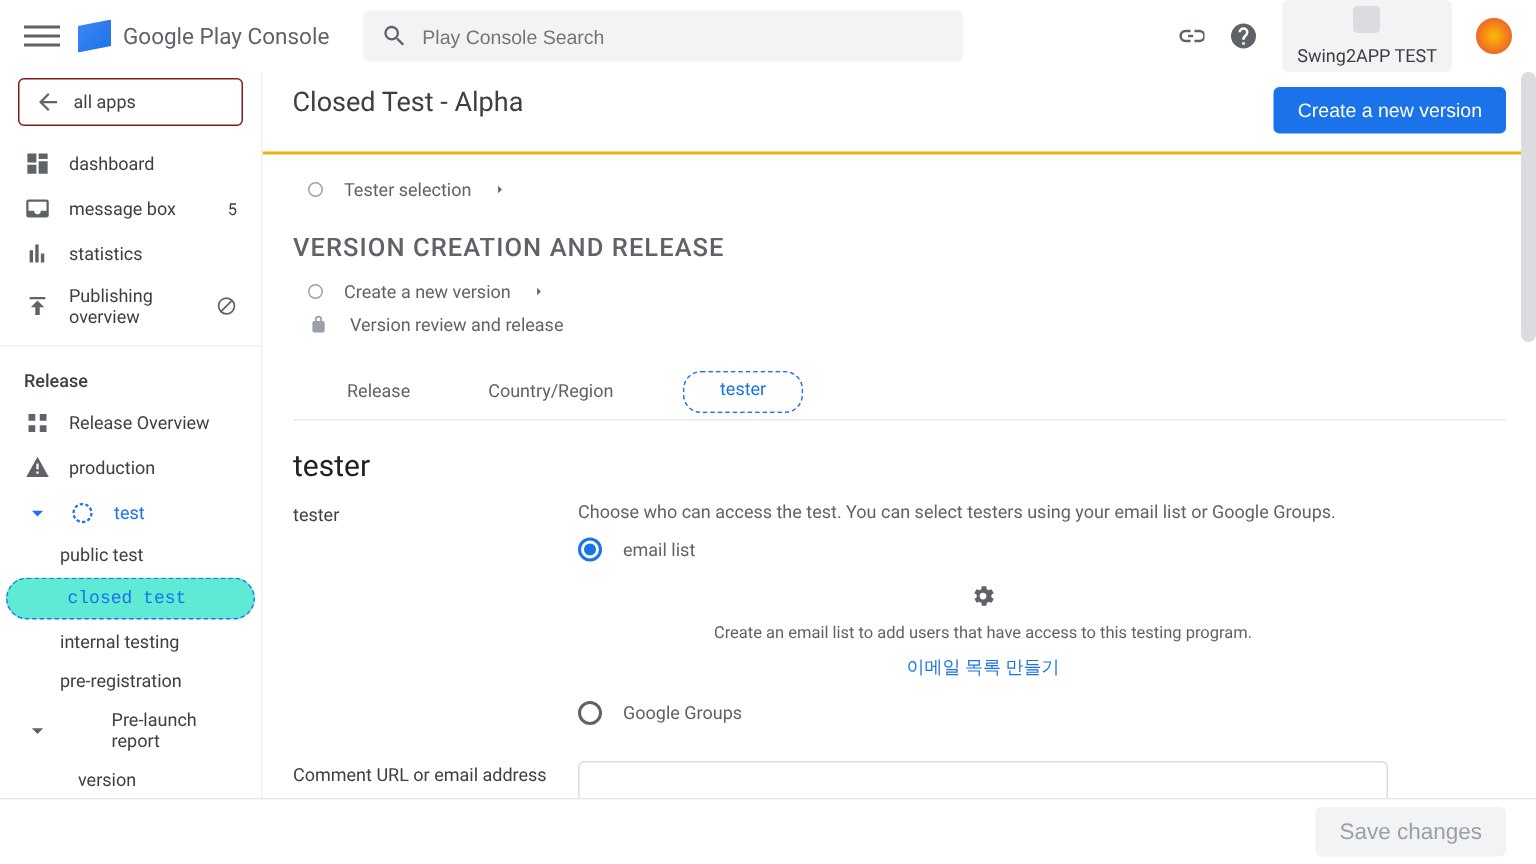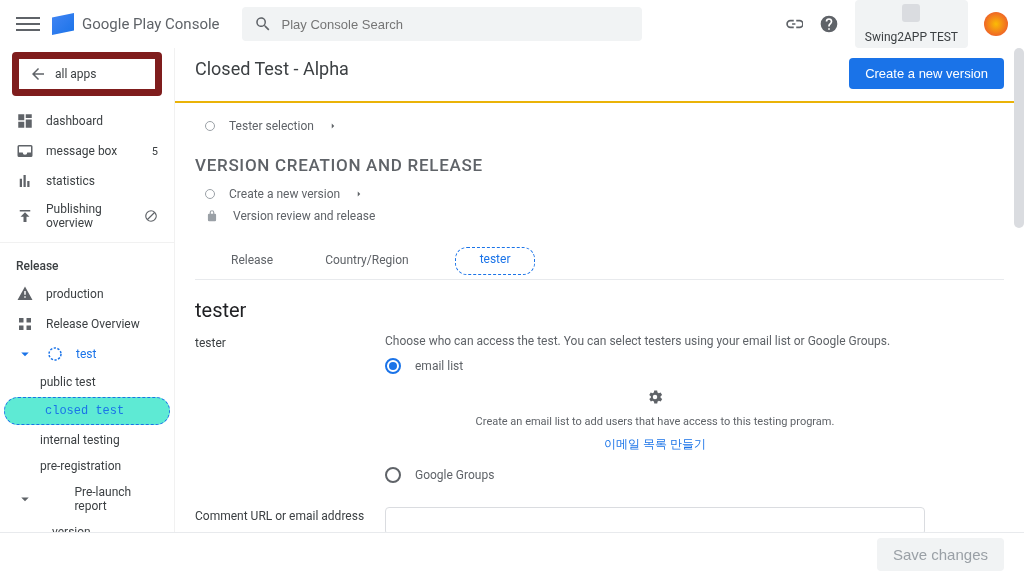--- a/index.html
+++ b/index.html
@@ -16,21 +16,21 @@
   .search input { border: none; background: transparent; outline: none; font-size: 13px; flex: 1; color: #5f6368; }
   .top-right { margin-left: auto; display: flex; align-items: center; gap: 16px; }
   .top-right svg { width: 20px; height: 20px; fill: #5f6368; }
   .app-chip { display: flex; align-items: center; gap: 8px; background: #f1f3f4; padding: 4px 10px; border-radius: 4px; font-size: 12px; flex-direction: column; }
   .app-chip .app-icon { width: 18px; height: 18px; background: #dadce0; border-radius: 3px; }
   .dev-icon { width: 24px; height: 24px; border-radius: 50%; background: radial-gradient(circle,#fbbc04,#ea4335); }
   
   .layout { display: flex; height: calc(100% - 48px); }
   
   .sidebar { width: 175px; border-right: 1px solid #f1f1f1; padding-top: 4px; overflow-y: auto; font-size: 12px; }
-  .all-apps { margin: 0 12px 10px; border: 7px solid #7f1d1d; border-radius: 4px; padding: 6px 10px; display: flex; align-items: center; gap: 8px; cursor: pointer; }
+  .all-apps { margin: 0 12px 10px; border: 1px solid #7f1d1d; border-radius: 4px; padding: 6px 10px; display: flex; align-items: center; gap: 8px; cursor: pointer; }
   .nav-item { display: flex; align-items: center; gap: 12px; padding: 6px 16px; cursor: pointer; color: #3c4043; }
   .nav-item.sub { padding-left: 40px; }
   .nav-item.sub2 { padding-left: 52px; }
   .nav-item svg, .nav-icon { width: 18px; height: 18px; fill: #5f6368; flex-shrink: 0; }
   .nav-item .badge { margin-left: auto; font-size: 11px; }
   .nav-item .cross { margin-left: auto; width: 14px; height: 14px; }
   .section-label { padding: 10px 16px 6px; font-size: 12px; font-weight: 500; color: #3c4043; }
   .nav-item.active-blue { color: #1a73e8; }
   .nav-item.active-blue svg { fill: #1a73e8; }
   .closed-test { color: #1a73e8; background: #5eead4; border: 1.5px dashed #1a73e8; border-radius: 14px; margin: 2px 4px; padding: 6px 16px 6px 40px; font-family: Liberation Mono, monospace; }
@@ -142,29 +142,29 @@
         </svg>
       <span>Publishing overview</span>
       <svg class="cross" viewBox="0 0 24 24" fill="#5f6368">
           <path d="M12 2a10 10 0 100 20 10 10 0 000-20zm-8 10a8 8 0 0112.9-6.3L5.7 16.9A8 8 0 014 12zm8 8a8 8 0 01-4.9-1.7L18.3 7.1A8 8 0 0112 20z"></path>
         </svg>
     </div>
     <div class="divider"></div>
     <div class="section-label">Release</div>
     <div class="nav-item">
       <svg viewBox="0 0 24 24">
+          <path d="M4 4h6v6H4zm10 0h6v6h-6zM4 14h6v6H4zm10 0h6v6h-6z"></path>
+        </svg>
+      <span>Release Overview</span>
+    </div>
+    <div class="nav-item">
+      <svg viewBox="0 0 24 24">
           <path d="M12 2l10 18H2L12 2zm-1 6v5h2V8h-2zm0 7v2h2v-2h-2z"></path>
         </svg>
       <span>production</span>
-    </div>
-    <div class="nav-item">
-      <svg viewBox="0 0 24 24">
-          <path d="M4 4h6v6H4zm10 0h6v6h-6zM4 14h6v6H4zm10 0h6v6h-6z"></path>
-        </svg>
-      <span>Release Overview</span>
     </div>
     <div class="nav-item active-blue">
       <svg class="chev" viewBox="0 0 24 24">
           <path d="M7 10l5 5 5-5z"></path>
         </svg>
       <svg viewBox="0 0 24 24">
           <circle cx="12" cy="12" r="8" fill="none" stroke="#1a73e8" stroke-width="2" stroke-dasharray="3 2"></circle>
         </svg>
       <span>test</span>
     </div>

